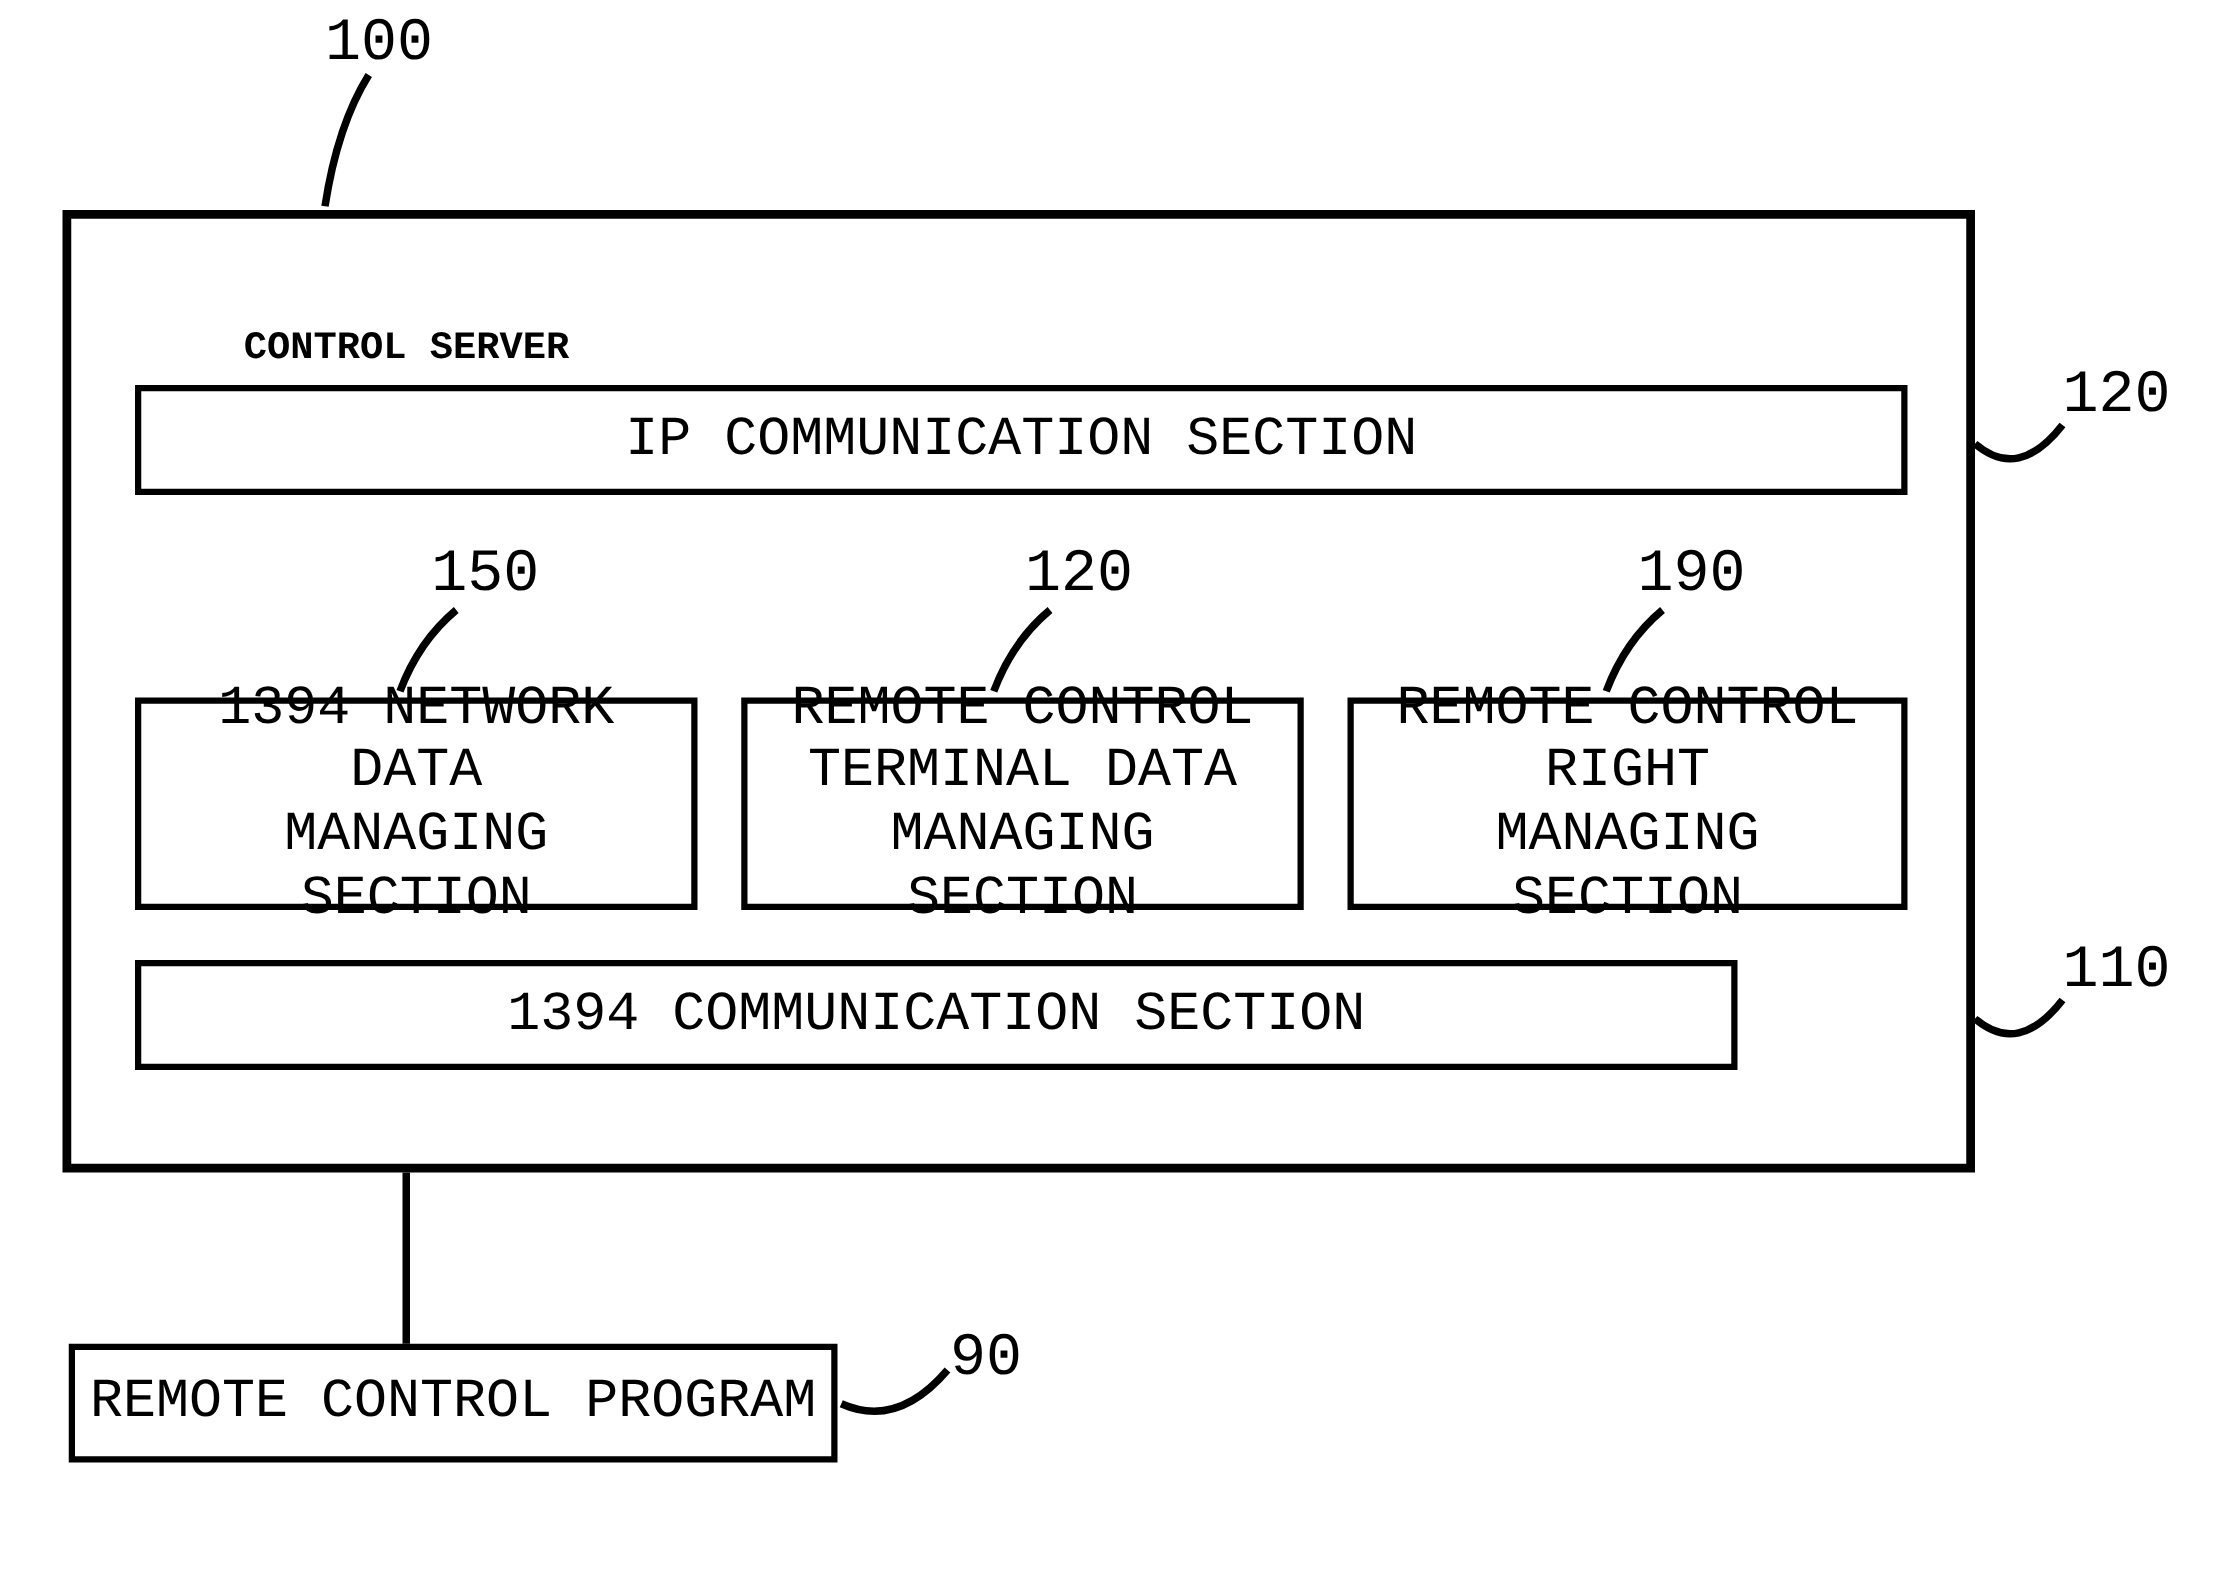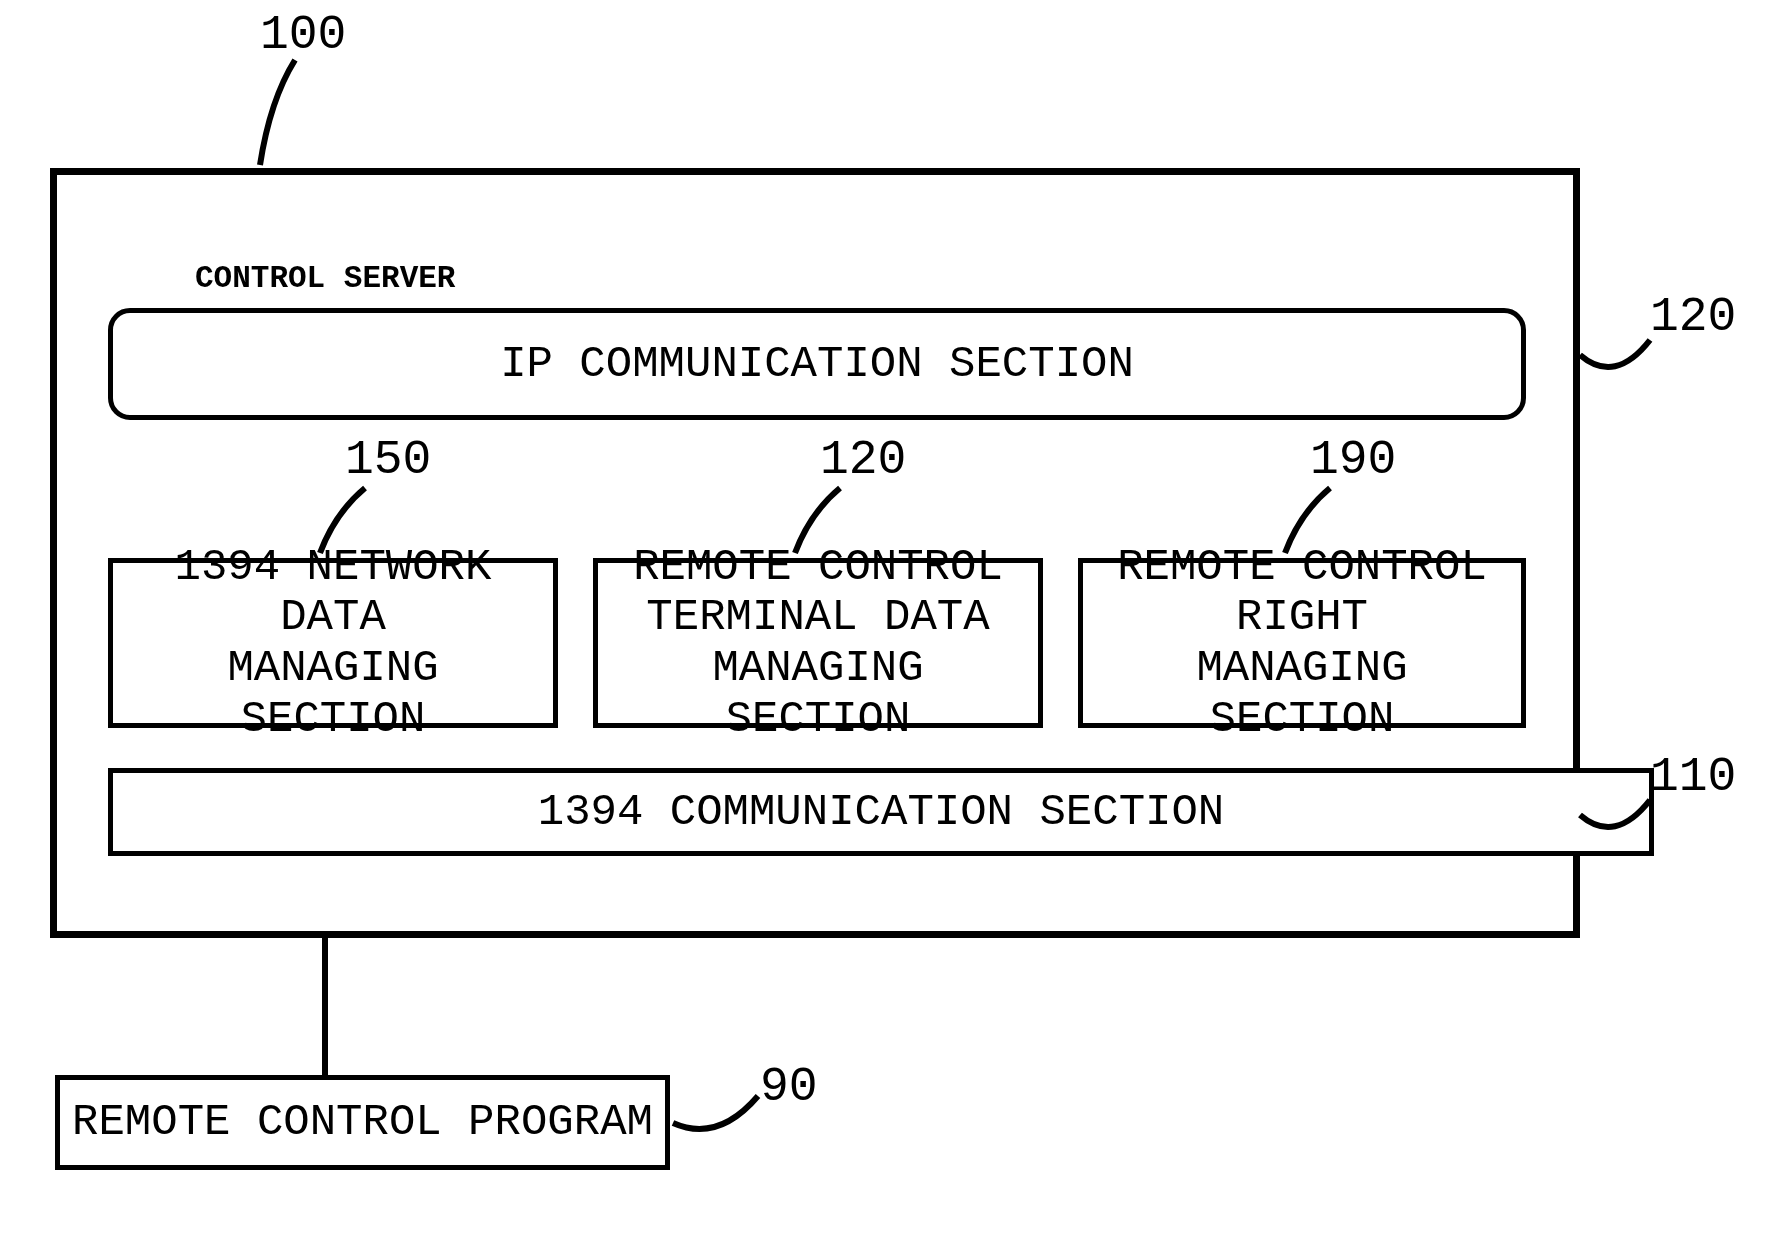--- a/index.html
+++ b/index.html
@@ -54,21 +54,21 @@
 
 <div class="label" style="left:260px; top:8px;">100</div>
 <svg class="lead" style="left:250px; top:55px;" width="80" height="130">
   <path d="M 45 5 Q 20 45 10 110" stroke="#000" stroke-width="6" fill="none"></path>
 </svg>
 
 <div class="outer-box" style="left:50px; top:168px; width:1530px; height:770px;"></div>
 
 <div class="title-text" style="left:195px; top:218px;">CONTROL SERVER</div>
 
-<div class="box" style="left:108px; top:308px; width:1418px; height:112px;border-radius:22px;">IP COMMUNICATION SECTION</div>
+<div class="box" style="left:108px; top:308px; width:1418px; height:88px;">IP COMMUNICATION SECTION</div>
 
 <div class="label" style="left:1650px; top:290px;">120</div>
 <svg class="lead" style="left:1575px; top:330px;" width="90" height="60">
   <path d="M 5 25 Q 40 55 75 10" stroke="#000" stroke-width="6" fill="none"></path>
 </svg>
 
 <div class="label" style="left:345px; top:433px;">150</div>
 <svg class="lead" style="left:310px; top:483px;" width="70" height="80">
   <path d="M 55 5 Q 25 30 10 70" stroke="#000" stroke-width="6" fill="none"></path>
 </svg>
@@ -87,21 +87,21 @@
 MANAGING SECTION</div>
 
 <div class="box" style="left:593px; top:558px; width:450px; height:170px; white-space: pre-line;">REMOTE CONTROL
 TERMINAL DATA
 MANAGING SECTION</div>
 
 <div class="box" style="left:1078px; top:558px; width:448px; height:170px; white-space: pre-line;">REMOTE CONTROL
 RIGHT
 MANAGING SECTION</div>
 
-<div class="box" style="left:108px; top:768px; width:1546px; height:88px;">1394 COMMUNICATION SECTION</div>
+<div class="box" style="left:108px; top:768px; width:1282px; height:88px;">1394 COMMUNICATION SECTION</div>
 
 <div class="label" style="left:1650px; top:750px;">110</div>
 <svg class="lead" style="left:1575px; top:790px;" width="90" height="60">
   <path d="M 5 25 Q 40 55 75 10" stroke="#000" stroke-width="6" fill="none"></path>
 </svg>
 
 <div class="connector" style="left:322px; top:938px; width:6px; height:140px;"></div>
 
 <div class="box" style="left:55px; top:1075px; width:615px; height:95px;">REMOTE CONTROL PROGRAM</div>
 

